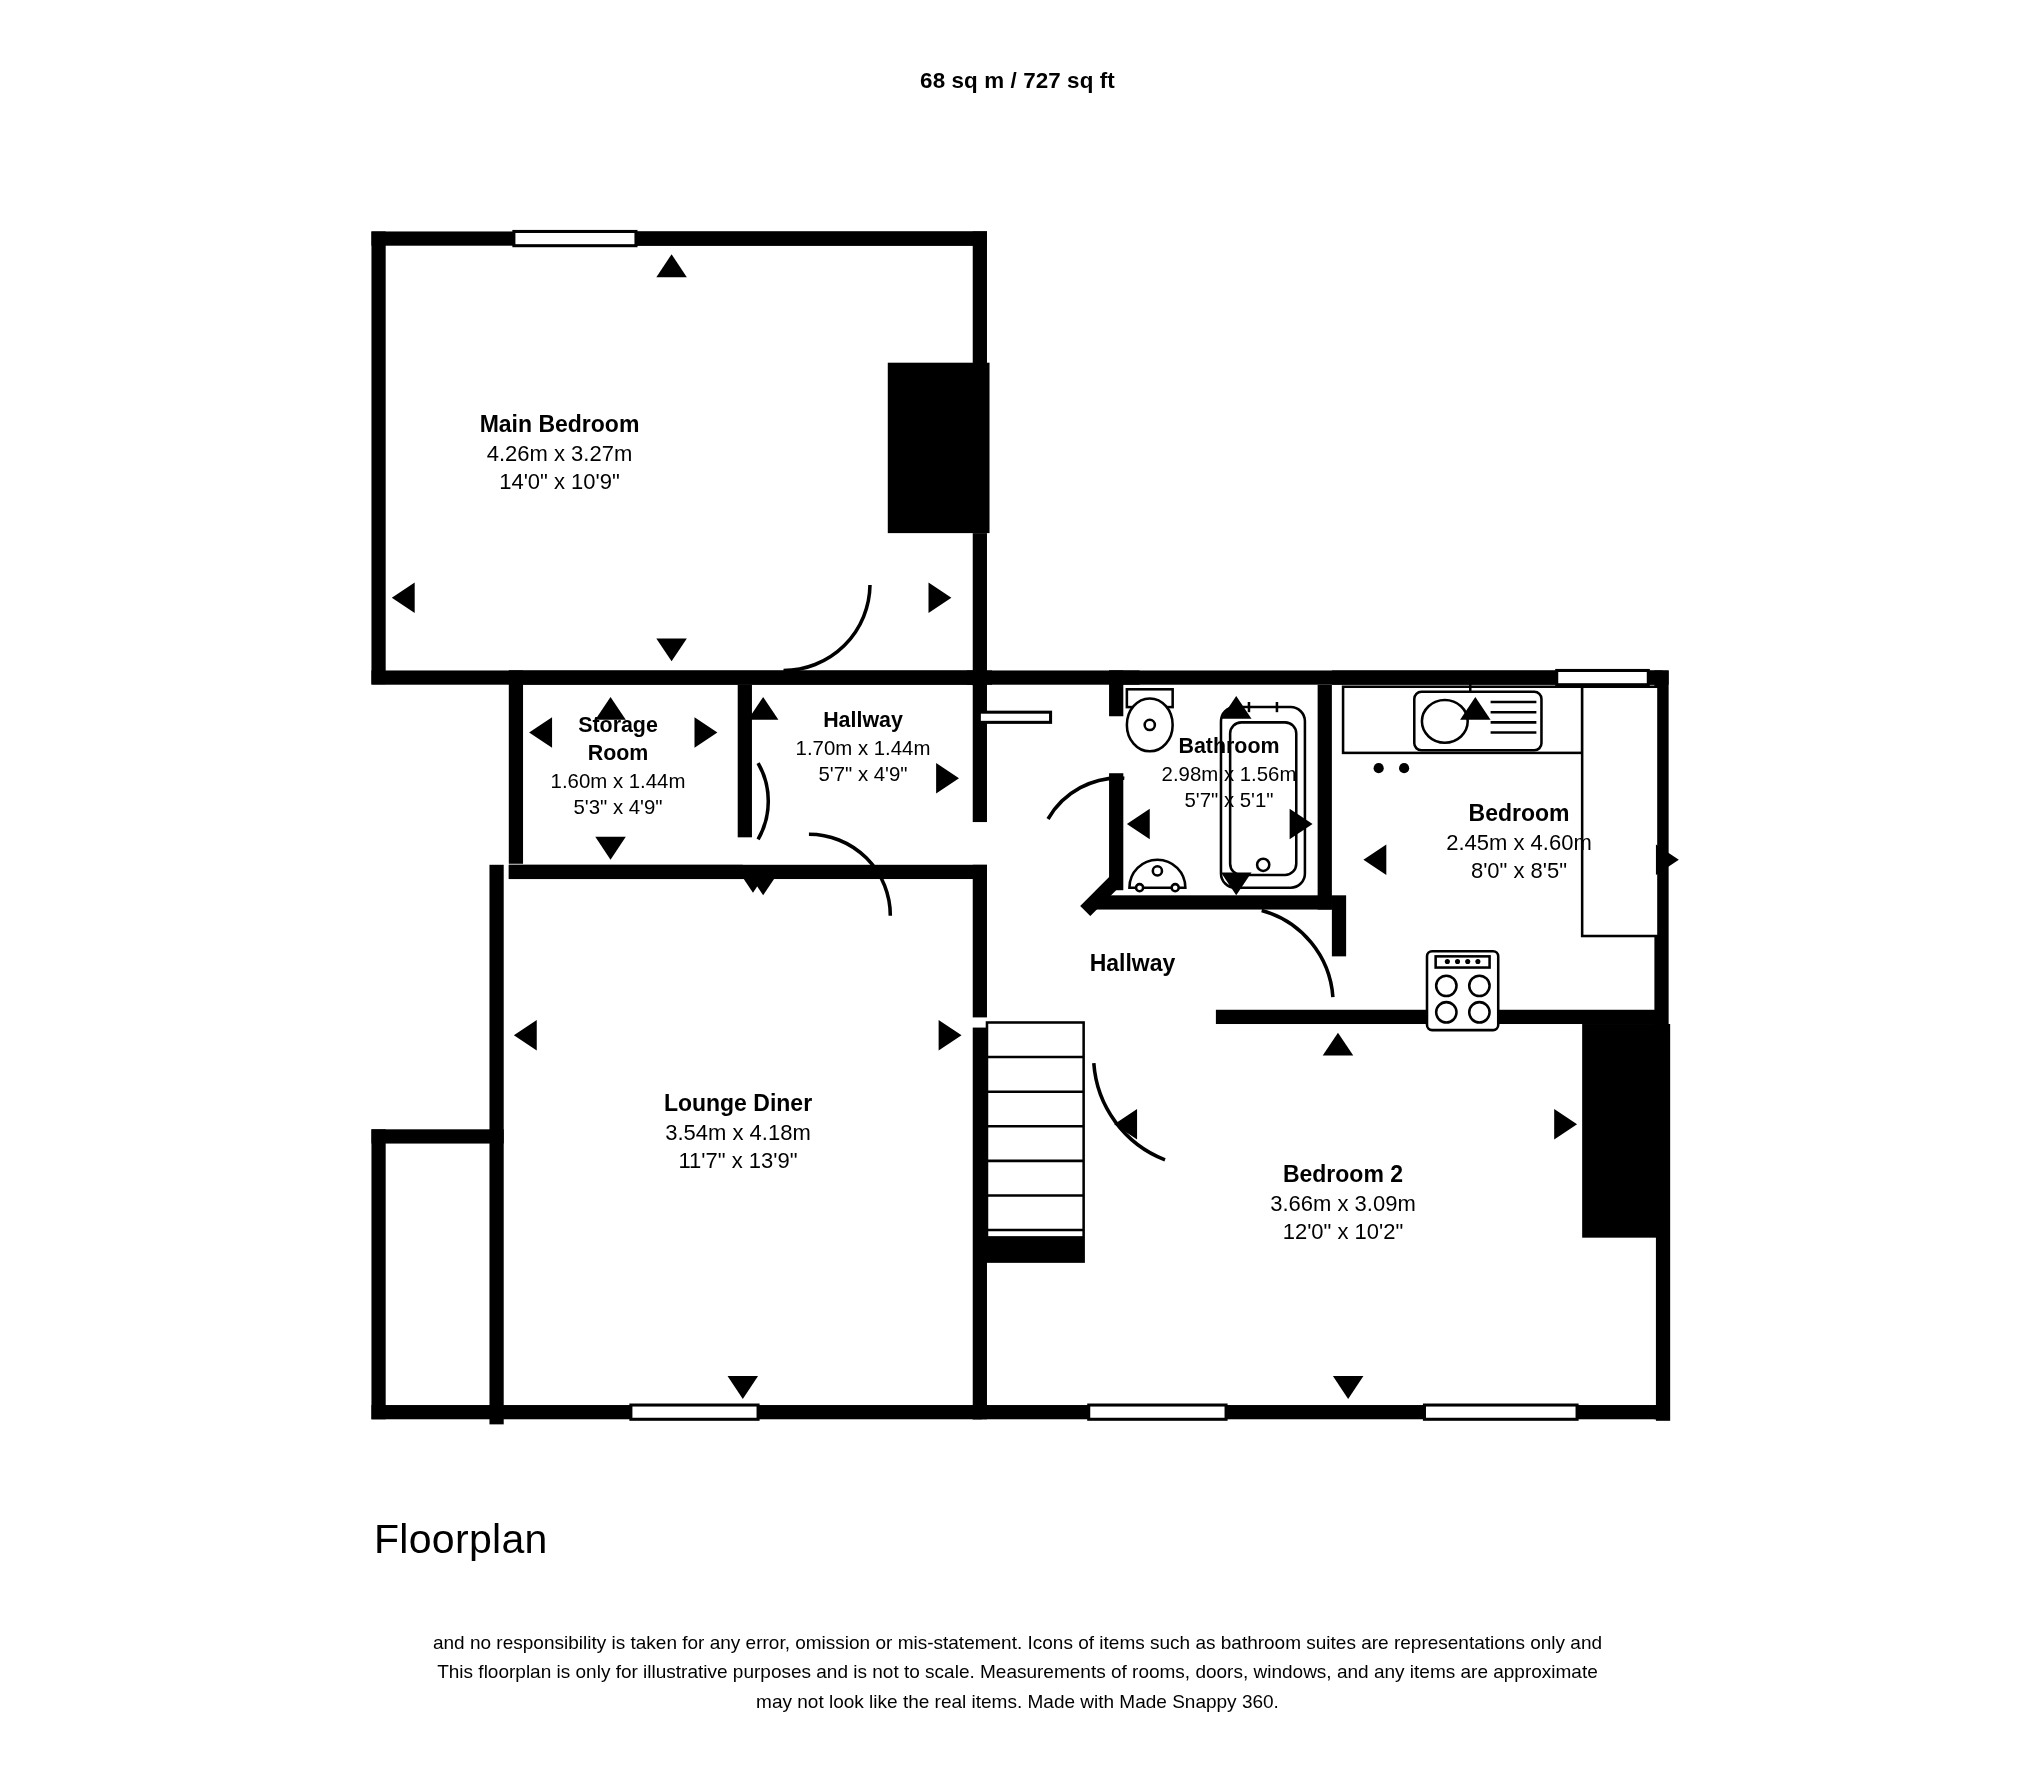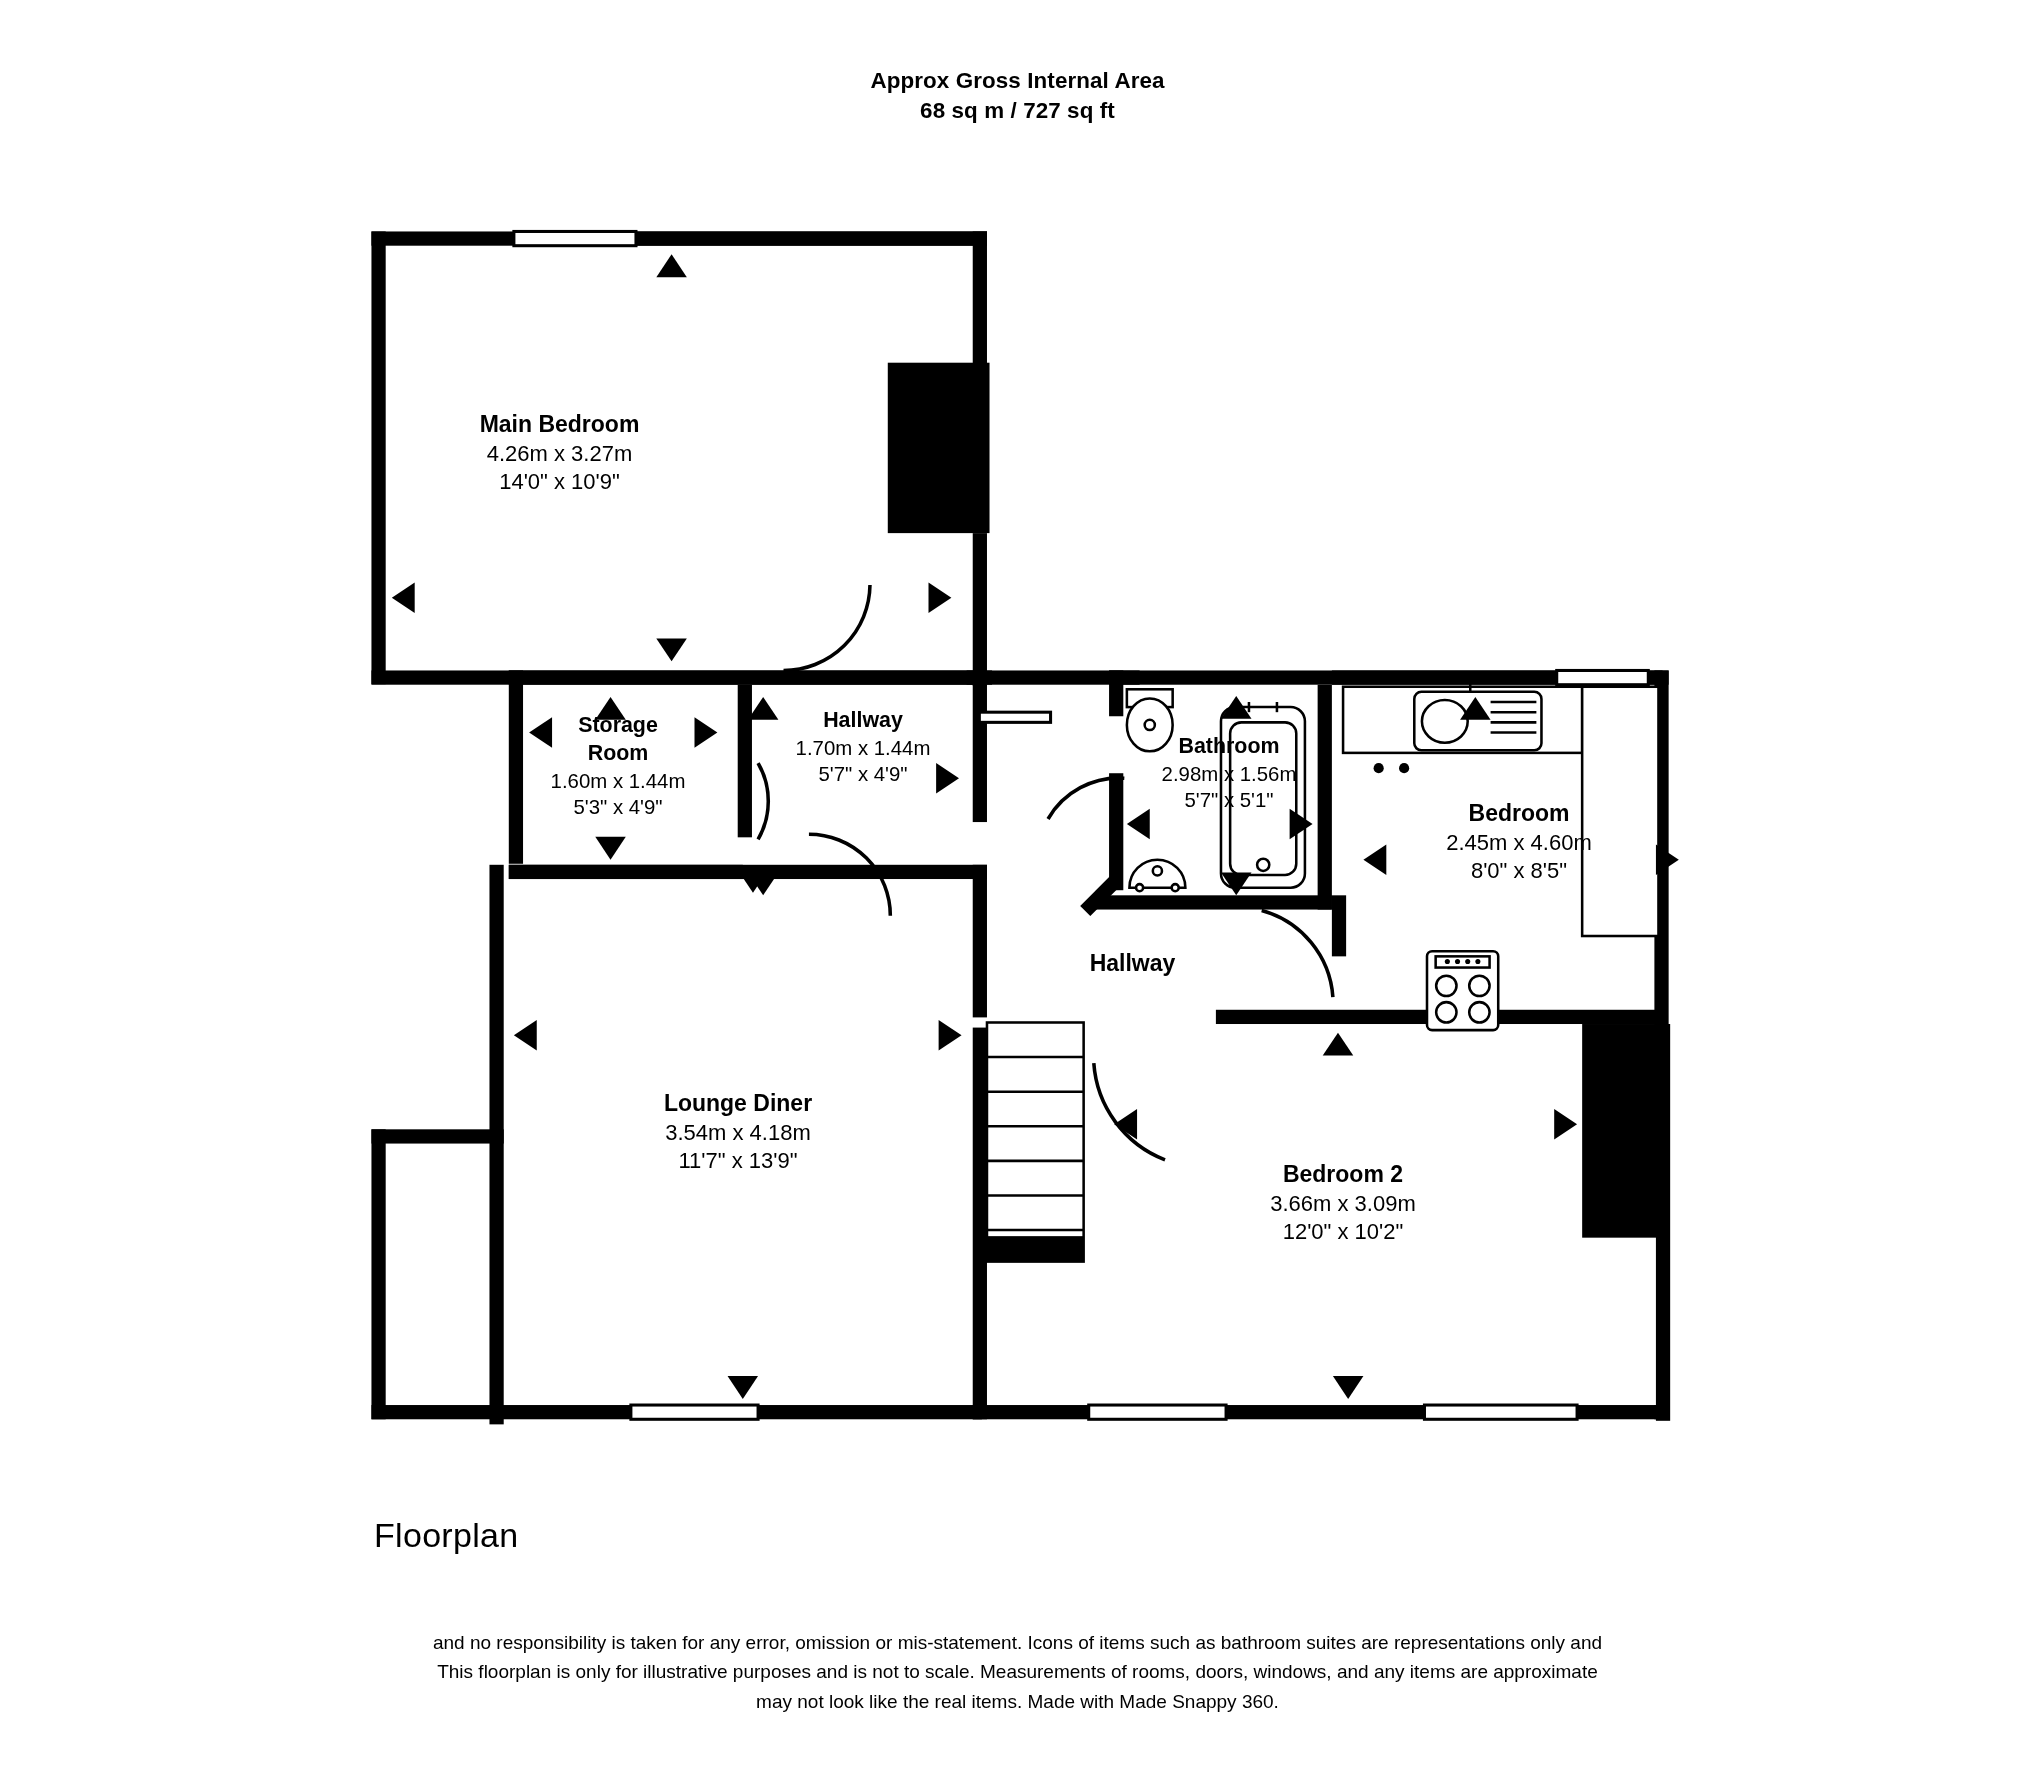--- a/index.html
+++ b/index.html
@@ -56,39 +56,38 @@
     font-weight: normal;
   }
   .room-label.small .name { font-size: 21.4px; }
   .room-label.small .dim  { font-size: 20.4px; }
 
   
   #floorplan-title {
     position: absolute;
     left: 374px;
     top: 1516px;
-    font-size: 34px;
+    font-size: 41px;
     letter-spacing: 0.3px;
   }
   #disclaimer {
     position: absolute;
     left: 0;
     top: 1628px;
     width: 2035px;
     text-align: center;
     font-size: 19px;
     line-height: 1.55;
   }
   #disclaimer div { display: block; }
 </style>
 </head>
 <body>
 
 <div id="header">
-  <div class="line">Approx Gross Internal Area</div>
   <div class="line">68 sq m / 727 sq ft</div>
 </div>
 
 <svg id="plan" viewBox="0 0 4000 3505" xmlns="http://www.w3.org/2000/svg">
 
   <g fill="#000000">
 
     <rect x="730" y="455" width="1210" height="28"></rect>
     <rect x="1010" y="455" width="240" height="28" fill="#ffffff" stroke="#000000" stroke-width="6"></rect>
     <rect x="1250" y="455" width="690" height="28"></rect>

